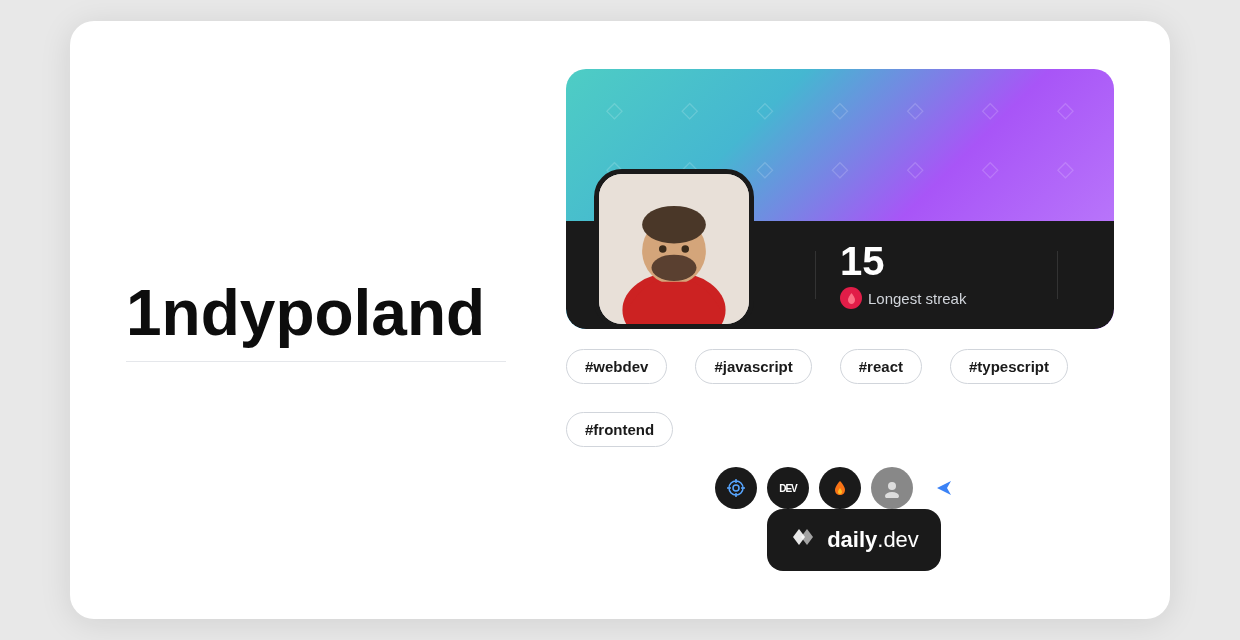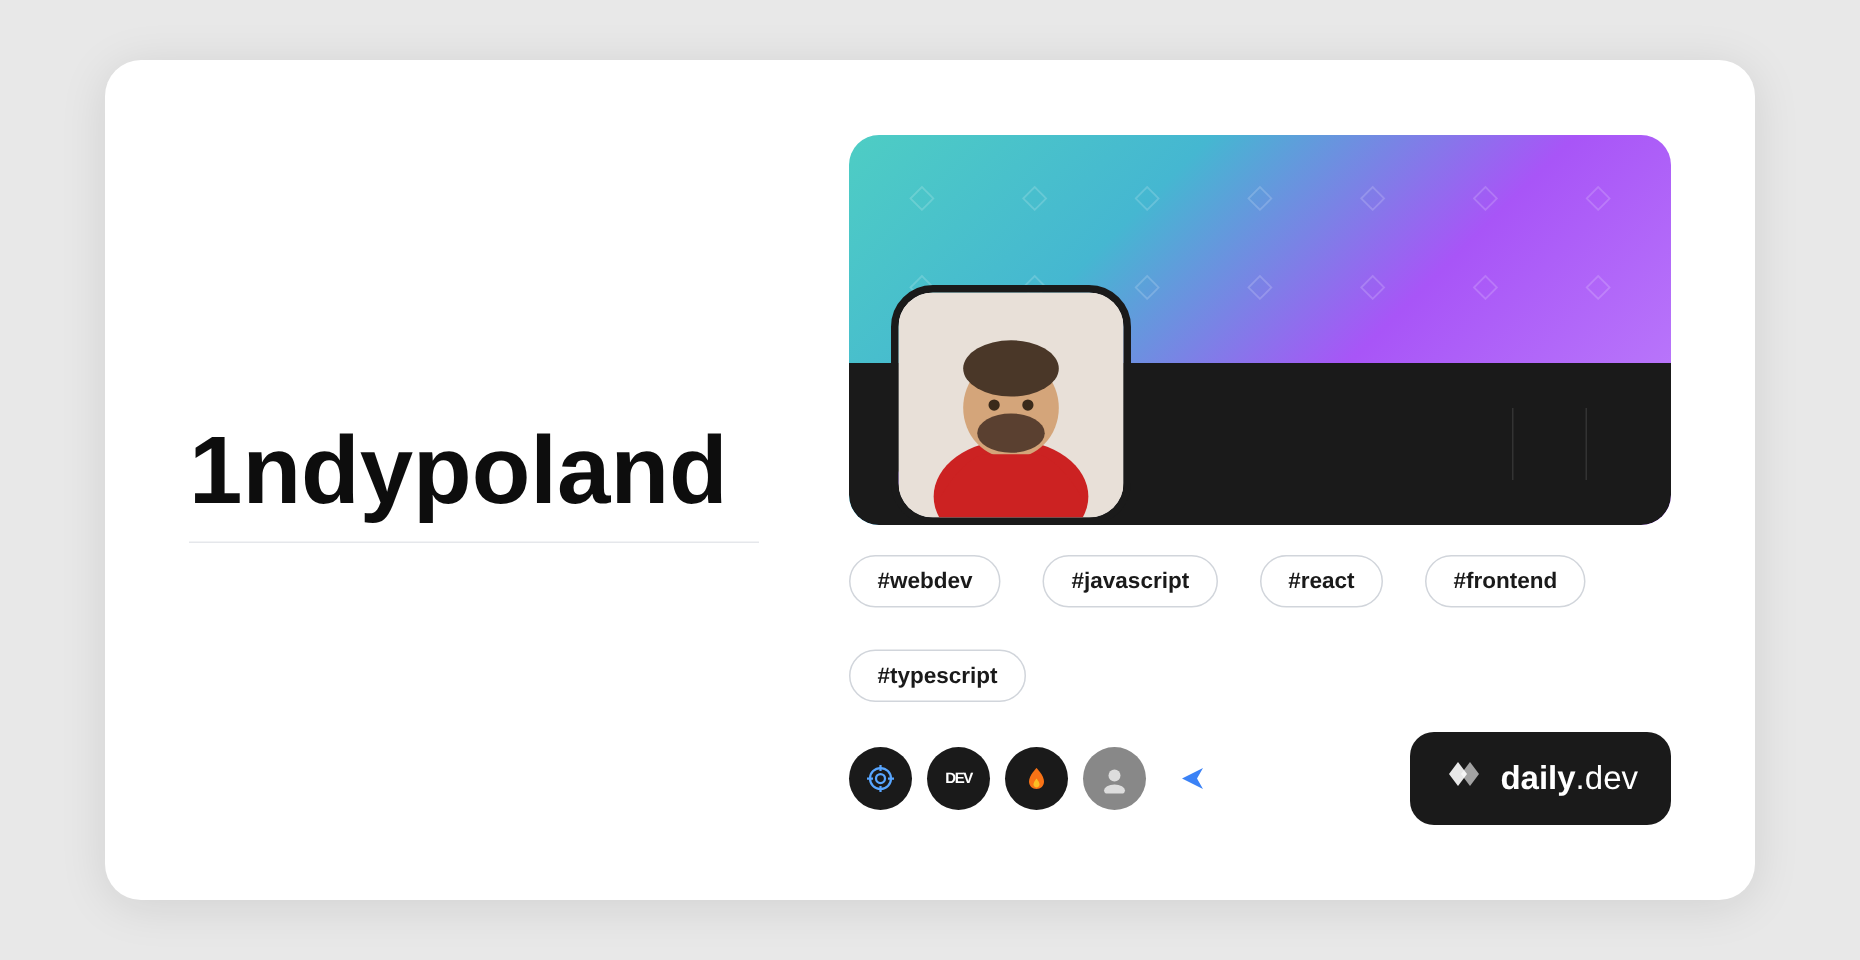--- a/index.html
+++ b/index.html
@@ -200,20 +200,21 @@
       font-weight: 600;
       color: #1a1a1a;
       background: white;
     }
 
     
     .bottom-row {
       display: flex;
       align-items: center;
       justify-content: space-between;
+      flex-direction: column;
     }
 
     .social-icons {
       display: flex;
       align-items: center;
       gap: 10px;
     }
 
     .social-icon {
       width: 42px;
@@ -375,32 +376,43 @@
               <svg width="13" height="13" viewBox="0 0 13 13" fill="none" xmlns="http://www.w3.org/2000/svg">
                 <polygon points="6.5,1 8,5.5 12.5,5.5 9,8.5 10,13 6.5,10.5 3,13 4,8.5 0.5,5.5 5,5.5" fill="#c4b5fd"></polygon>
               </svg>
             </div>
             <span>Reputation</span>
           </div>
         </div>
 
         <div class="stat-divider"></div>
 
+        <div class="stat-item">
+          <div class="stat-value">15</div>
+          <div class="stat-label">
+            <div class="stat-icon icon-streak">
+              <svg width="13" height="13" viewBox="0 0 13 13" fill="none" xmlns="http://www.w3.org/2000/svg">
+                <path d="M6.5 1 C6.5 1 10 5 10 8 C10 10.2 8.5 12 6.5 12 C4.5 12 3 10.2 3 8 C3 5 6.5 1 6.5 1Z" fill="#fb7185"></path>
+              </svg>
+            </div>
+            <span>Longest streak</span>
+          </div>
+        </div>
 
         <div class="stat-divider"></div>
 
       </div>
     </div>
 
     <div class="tags-row">
       <div class="tag">#webdev</div>
       <div class="tag">#javascript</div>
       <div class="tag">#react</div>
+      <div class="tag">#typescript</div>
       <div class="tag">#frontend</div>
-      <div class="tag">#typescript</div>
     </div>
 
     <div class="bottom-row">
       <div class="social-icons">
 
         <div class="social-icon crosshair" title="Crosshair">
           <svg width="20" height="20" viewBox="0 0 20 20" fill="none" xmlns="http://www.w3.org/2000/svg">
             <circle cx="10" cy="10" r="7" stroke="#58a6ff" stroke-width="1.5" fill="none"></circle>
             <circle cx="10" cy="10" r="3" stroke="#58a6ff" stroke-width="1.5" fill="none"></circle>
             <line x1="10" y1="1" x2="10" y2="5" stroke="#58a6ff" stroke-width="1.5"></line>

